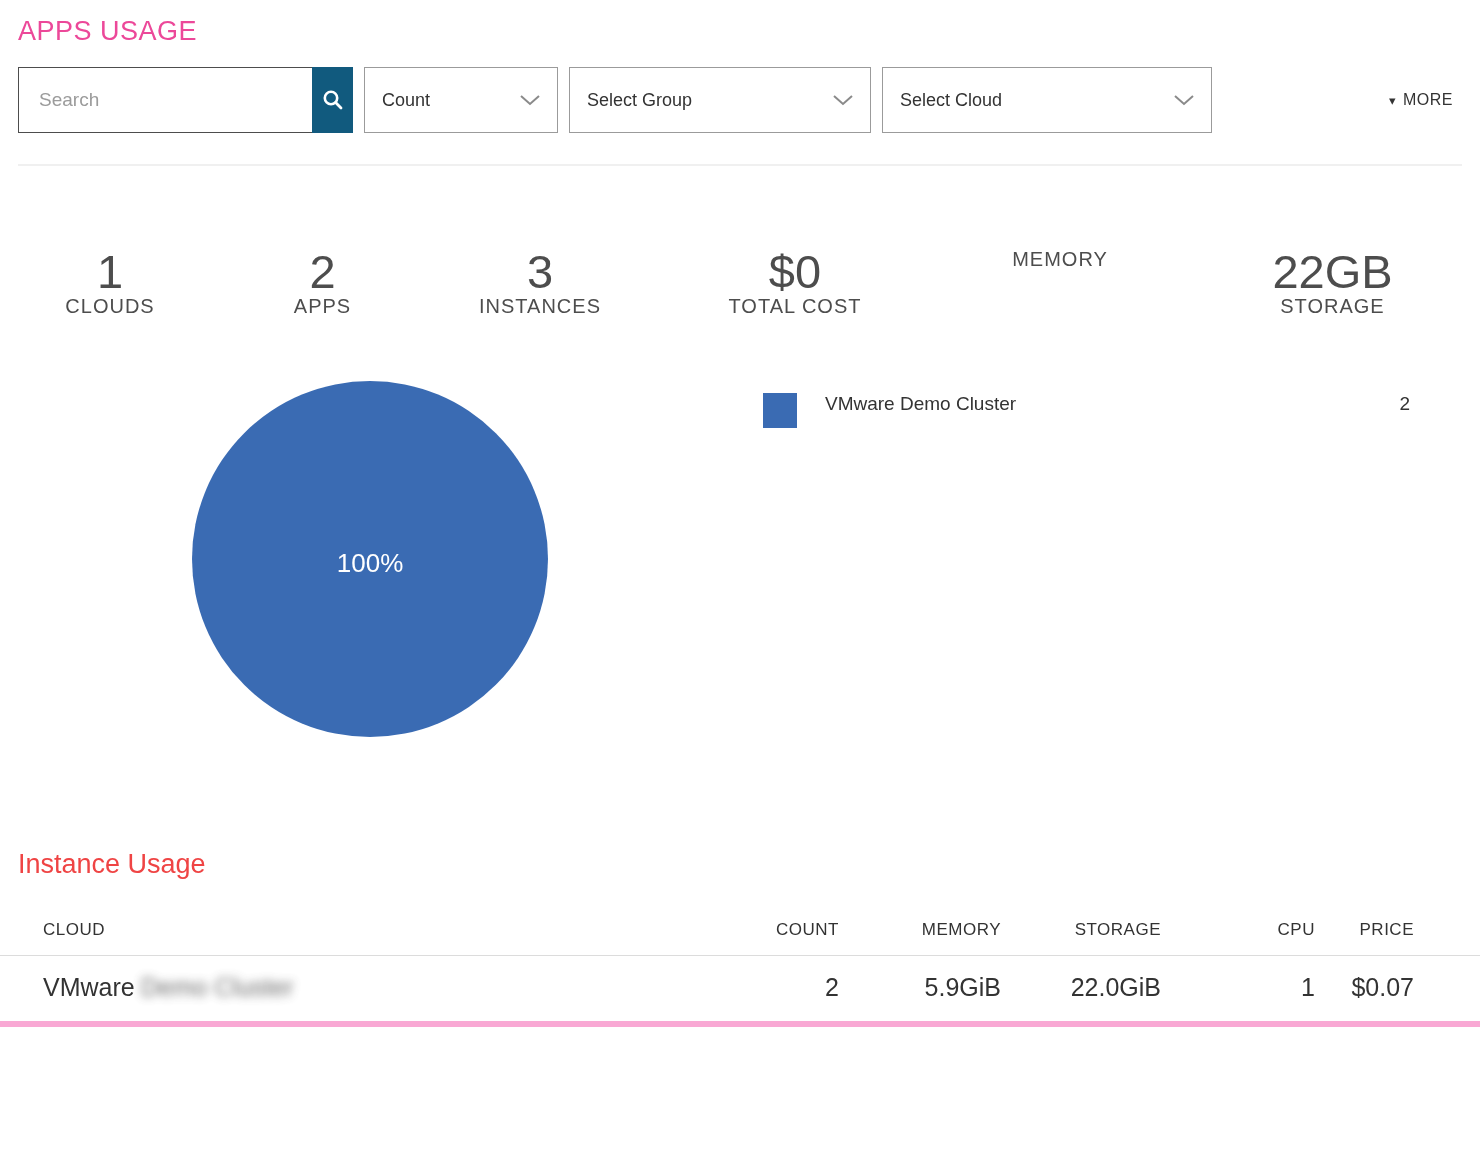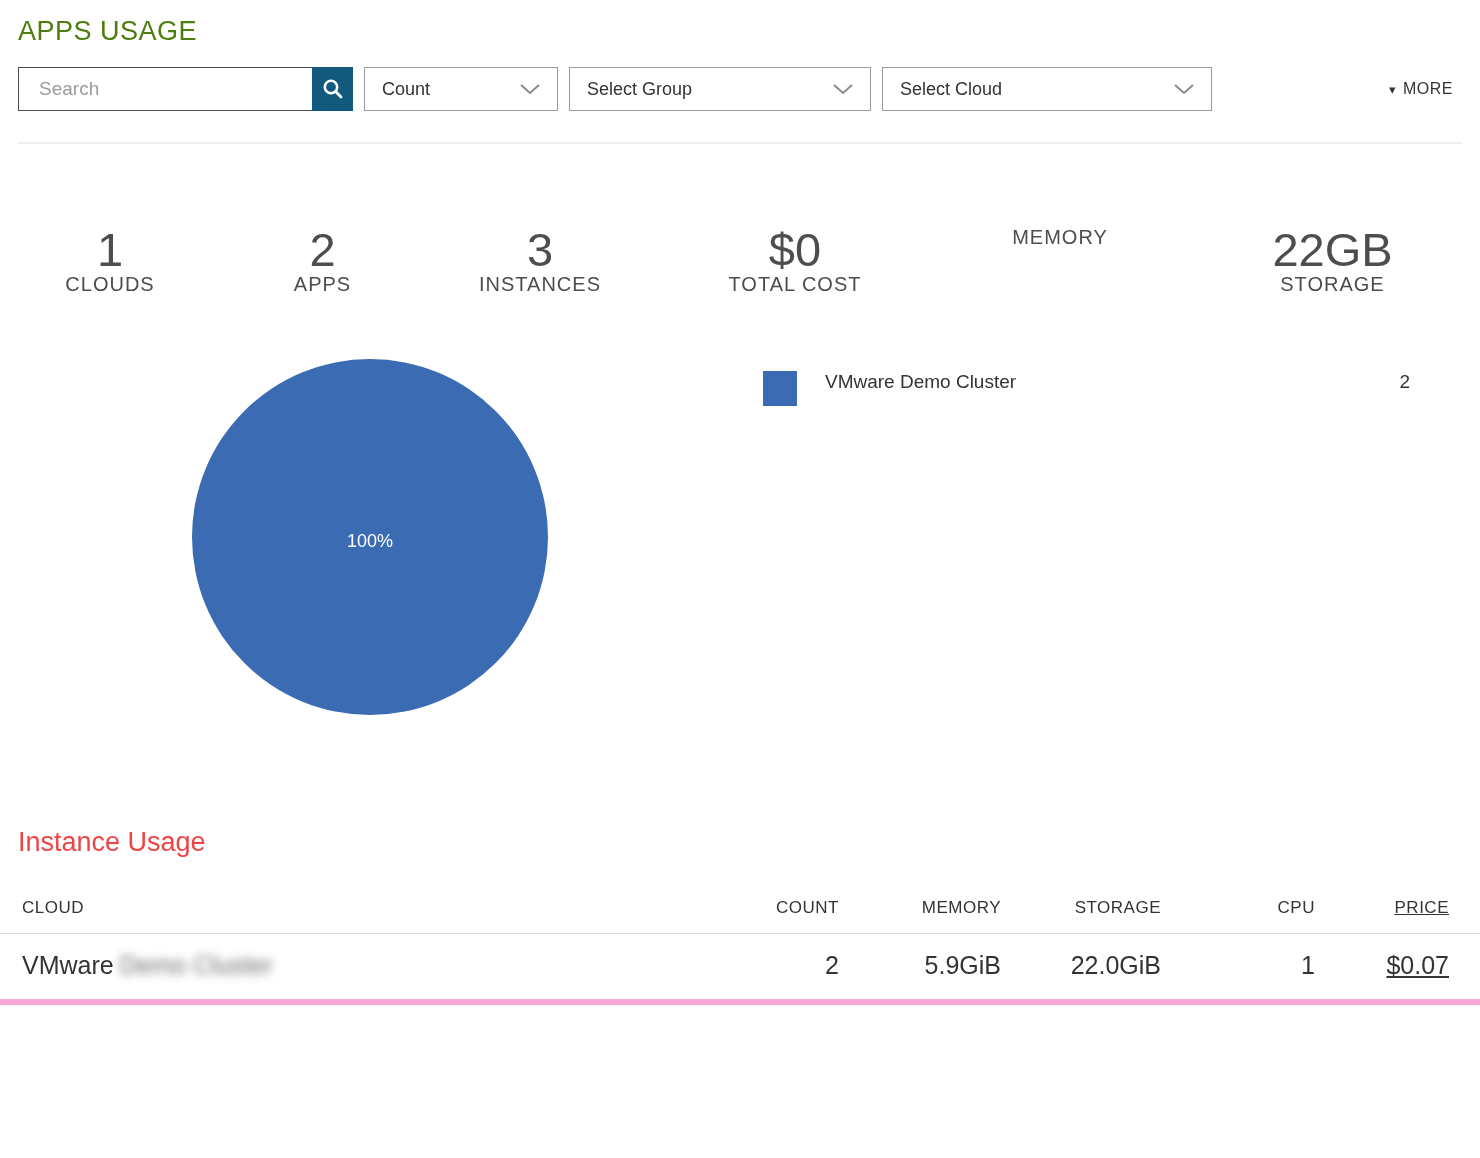--- a/index.html
+++ b/index.html
@@ -7,25 +7,25 @@
   body {
     width:1480px; height:1158px; overflow:hidden;
     font-family:"Liberation Sans","DejaVu Sans",sans-serif;
     color:#333;
   }
   .page { width:1480px; height:1158px; position:relative; }
 
   
   .page-title {
     margin:16px 0 0 18px;
-    font-size:27px; font-weight:500; letter-spacing:0.5px; color:#4d7c0f;
+    font-size:27px; font-weight:500; letter-spacing:0.5px; color:#ec4899;
   }
   .toolbar {
     margin:20px 18px 0 18px;
-    display:flex; align-items:stretch; height:44px;
+    display:flex; align-items:stretch; height:66px;
   }
   .search-group { display:flex; width:335px; }
   .search-input {
     flex:1; min-width:0;
     border:1px solid #4d4d4d; border-right:none;
     padding:0 14px 0 20px; font-size:19px; color:#333;
     font-family:inherit; outline:none;
   }
   .search-input::placeholder { color:#9b9b9b; }
   .search-btn {
@@ -61,42 +61,42 @@
   .chart-title {
     margin:104px 0 0 233px;
     font-size:23px; font-weight:400; letter-spacing:0.5px; color:#1A6C90;
   }
   .chart-row { display:flex; margin-top:63px; }
   .pie {
     width:356px; height:356px; border-radius:50%;
     margin-left:192px; flex:0 0 auto;
     display:flex; align-items:center; justify-content:center;
   }
-  .pie-label { color:#fff; font-size:18px;margin-top:9px; }
+  .pie-label { color:#fff; font-size:26px;margin-top:9px; }
   .legend { flex:1; margin-left:215px; padding:12px 70px 0 0; }
   .legend-item { display:flex; align-items:flex-start; }
   .swatch { width:34px; height:35px; flex:0 0 auto; }
   .legend-label { margin-left:28px; font-size:19px; color:#333; }
   .legend-value { margin-left:auto; font-size:19px; color:#333; }
 
   
   .instance-section { margin-top:112px; }
   .section-title { margin-left:18px; font-size:27px; font-weight:400; color:#ef4444; }
   table { width:100%; border-collapse:collapse; margin-top:30px; table-layout:fixed; }
   col.c-cloud { width:auto; }
   col.c-count { width:120px; }
   col.c-memory { width:162px; }
   col.c-storage { width:160px; }
   col.c-cpu { width:154px; }
   col.c-price { width:165px; }
   th, td { text-align:right; font-weight:400; white-space:nowrap; }
   th { font-size:17px; letter-spacing:0.5px; color:#333; padding:10px 0 15px 0; border-bottom:1px solid #dcdcdc; }
   td { font-size:25px; color:#333; padding:17px 0 19px 0; border-bottom:6px solid #f9a8d4; }
-  th.left, td.left { text-align:left; padding-left:22px; }
-  th.last, td.last { padding-right:31px;text-decoration:underline; }
+  th.left, td.left { text-align:left; padding-left:43px; }
+  th.last, td.last { padding-right:66px; }
   .redacted {
     display:inline-block; margin-left:6px;
     filter:blur(5px); opacity:0.8; color:#444;
   }
 </style>
 </head>
 <body>
 
 <div class="page">
 

